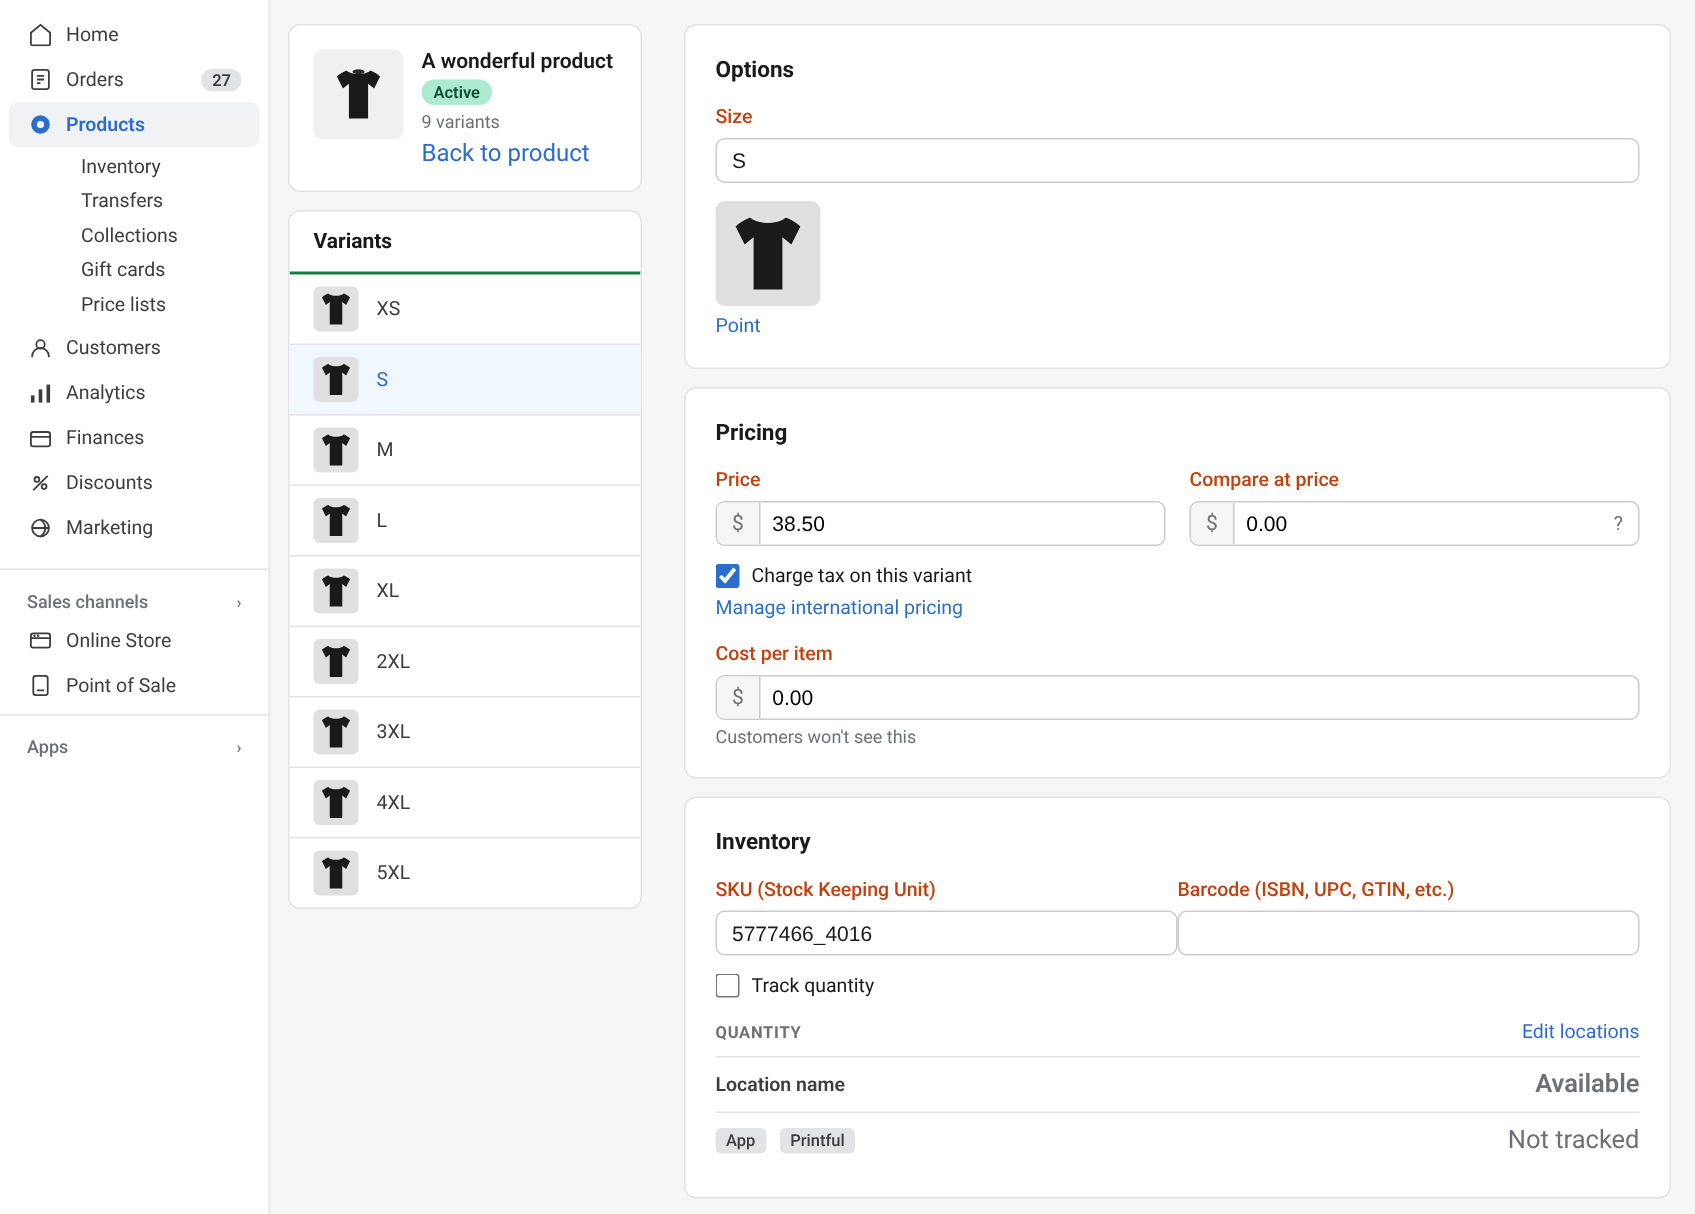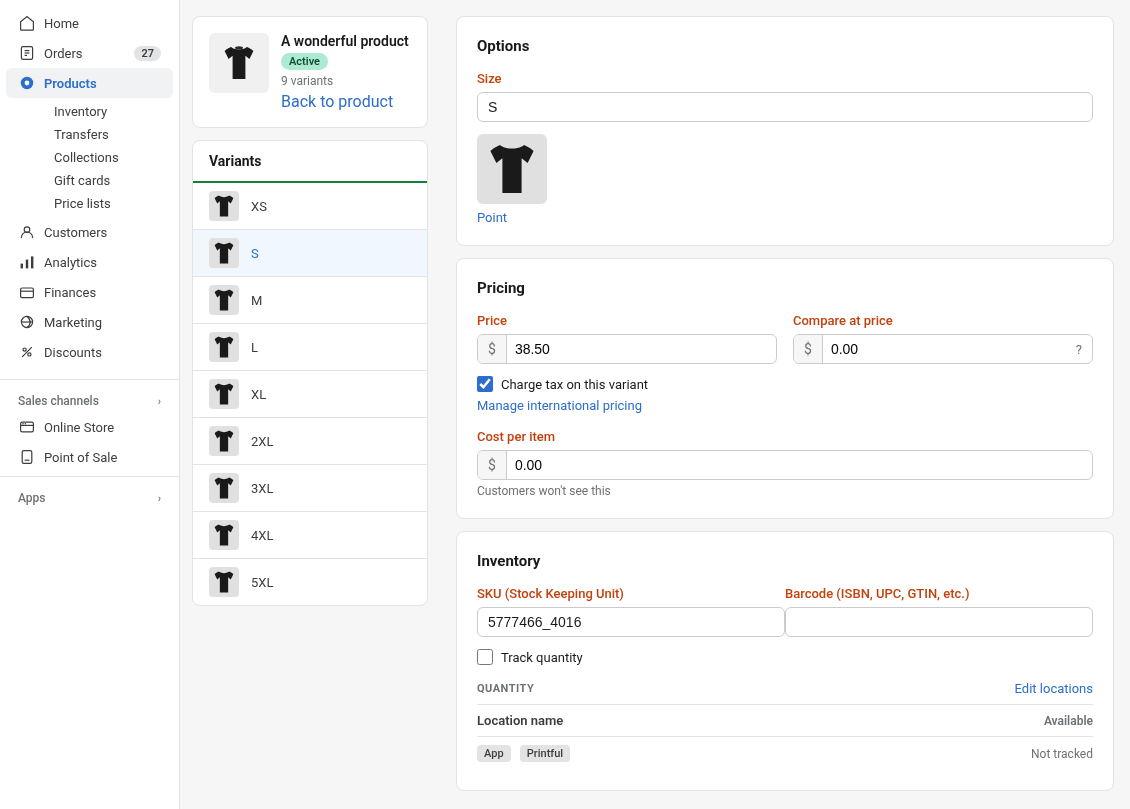--- a/index.html
+++ b/index.html
@@ -88,21 +88,21 @@
     .cost-note { font-size: 12px; color: #6d7175; margin-top: 4px; }
 
     .inventory-row { display: flex; margin-bottom: 12px; }
     .inv-field { flex: 1; }
     .track-qty-row { display: flex; align-items: center; gap: 8px; margin-top: 8px; }
     .qty-section { margin-top: 16px; }
     .qty-header { display: flex; justify-content: space-between; align-items: center; margin-bottom: 8px; }
     .qty-header-label { font-size: 11px; font-weight: 700; color: #6d7175; letter-spacing: 0.5px; text-transform: uppercase; }
     .qty-table-row { display: flex; justify-content: space-between; align-items: center; padding: 8px 0; border-top: 1px solid #e1e3e5; }
     .qty-location { font-size: 13px; color: #3d3d3d; }
-    .qty-avail { font-size: 12px; color: #6d7175; }
+    .qty-avail { font-size: 17px; color: #6d7175; }
     .qty-tag { background: #e1e3e5; border-radius: 4px; padding: 2px 7px; font-size: 11px; font-weight: 500; margin-right: 6px; display: inline-block; }
 
     
     .tshirt { fill: #1a1a1a; }
   </style>
 </head>
 <body>
 
 <div id="sidebar">
   <div class="sidebar-section">
@@ -166,36 +166,36 @@
         <svg width="16" height="16" viewBox="0 0 20 20" fill="none">
             <rect x="2" y="5" width="16" height="12" rx="2" stroke="#3d3d3d" stroke-width="1.5"></rect>
             <line x1="2" y1="9" x2="18" y2="9" stroke="#3d3d3d" stroke-width="1.5"></line>
           </svg>
       </span>
       <span>Finances</span>
     </div>
     <div class="sidebar-item">
       <span class="icon">
         <svg width="16" height="16" viewBox="0 0 20 20" fill="none">
+            <circle cx="7" cy="7" r="2" stroke="#3d3d3d" stroke-width="1.5"></circle>
+            <circle cx="13" cy="13" r="2" stroke="#3d3d3d" stroke-width="1.5"></circle>
+            <line x1="4" y1="16" x2="16" y2="4" stroke="#3d3d3d" stroke-width="1.5"></line>
+          </svg>
+      </span>
+      <span>Discounts</span>
+    </div>
+    <div class="sidebar-item">
+      <span class="icon">
+        <svg width="16" height="16" viewBox="0 0 20 20" fill="none">
             <circle cx="10" cy="10" r="7" stroke="#3d3d3d" stroke-width="1.5"></circle>
             <path d="M10 3c0 0 4 3 4 7s-4 7-4 7" stroke="#3d3d3d" stroke-width="1.5" stroke-linecap="round"></path>
             <line x1="3" y1="10" x2="17" y2="10" stroke="#3d3d3d" stroke-width="1.5"></line>
           </svg>
       </span>
       <span>Marketing</span>
-    </div>
-    <div class="sidebar-item">
-      <span class="icon">
-        <svg width="16" height="16" viewBox="0 0 20 20" fill="none">
-            <circle cx="7" cy="7" r="2" stroke="#3d3d3d" stroke-width="1.5"></circle>
-            <circle cx="13" cy="13" r="2" stroke="#3d3d3d" stroke-width="1.5"></circle>
-            <line x1="4" y1="16" x2="16" y2="4" stroke="#3d3d3d" stroke-width="1.5"></line>
-          </svg>
-      </span>
-      <span>Discounts</span>
     </div>
   </div>
   <hr class="divider">
   <div class="sidebar-section-label">
     <span>Sales channels</span>
     <span class="arrow">›</span>
   </div>
   <div class="sidebar-item">
     <span class="icon">
       <svg width="16" height="16" viewBox="0 0 20 20" fill="none">

